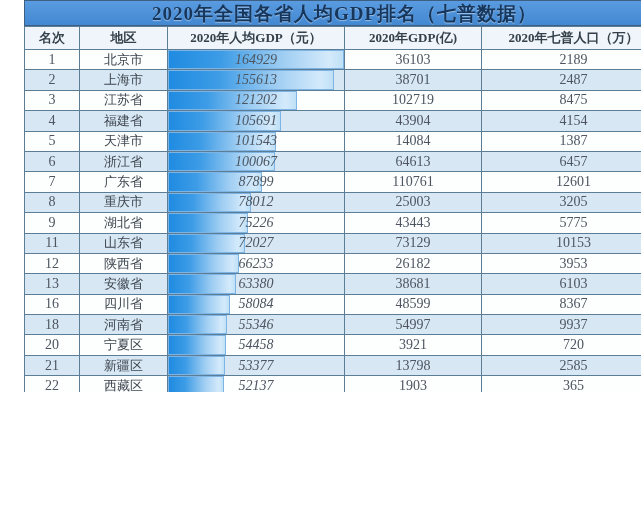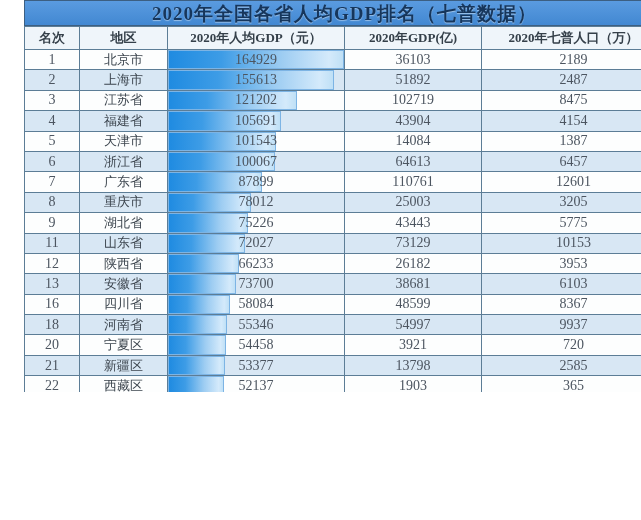--- a/index.html
+++ b/index.html
@@ -28,21 +28,21 @@
   tbody td { height:19.4px; font-size:14px; color:#4c5560; }
   tbody tr:nth-child(odd)  td { background:#fdfefe; }
   tbody tr:nth-child(even) td { background:#d8e7f4; }
   td.region { font-size:13px; color:#3c454e; }
   td.barcell { position:relative; }
   .bar {
     position:absolute; left:0; top:0; bottom:0; box-sizing:border-box;
     border:1px solid #7db4e4;
     background:linear-gradient(to right,#1f8be1 0%,#3d9ce6 30%,#9ecdf2 65%,#d4eafb 92%,#bfe0f6 100%);
   }
-  .bar-label { position:relative; z-index:1; display:block; text-align:center; }
+  .bar-label { position:relative; z-index:1; display:block; text-align:center;font-style:italic; }
 </style>
 </head>
 <body>
 
 <div class="wrap">
   <div class="title-bar">2020年全国各省人均GDP排名（七普数据）</div>
   <table>
     <colgroup>
         <col class="c1">
         <col class="c2">
@@ -71,21 +71,21 @@
     <td>2189</td>
   </tr>
 
   <tr>
     <td>2</td>
     <td class="region">上海市</td>
     <td class="barcell">
       <div class="bar" style="width: 94.3515%;"></div>
       <span class="bar-label">155613</span>
     </td>
-    <td>51892</td>
+    <td>38701</td>
     <td>2487</td>
   </tr>
 
   <tr>
     <td>3</td>
     <td class="region">江苏省</td>
     <td class="barcell">
       <div class="bar" style="width: 73.4874%;"></div>
       <span class="bar-label">121202</span>
     </td>
@@ -180,21 +180,21 @@
     </td>
     <td>26182</td>
     <td>3953</td>
   </tr>
 
   <tr>
     <td>13</td>
     <td class="region">安徽省</td>
     <td class="barcell">
       <div class="bar" style="width: 38.4287%;"></div>
-      <span class="bar-label">73700</span>
+      <span class="bar-label">63380</span>
     </td>
     <td>38681</td>
     <td>6103</td>
   </tr>
 
 
 
   <tr>
     <td>16</td>
     <td class="region">四川省</td>

